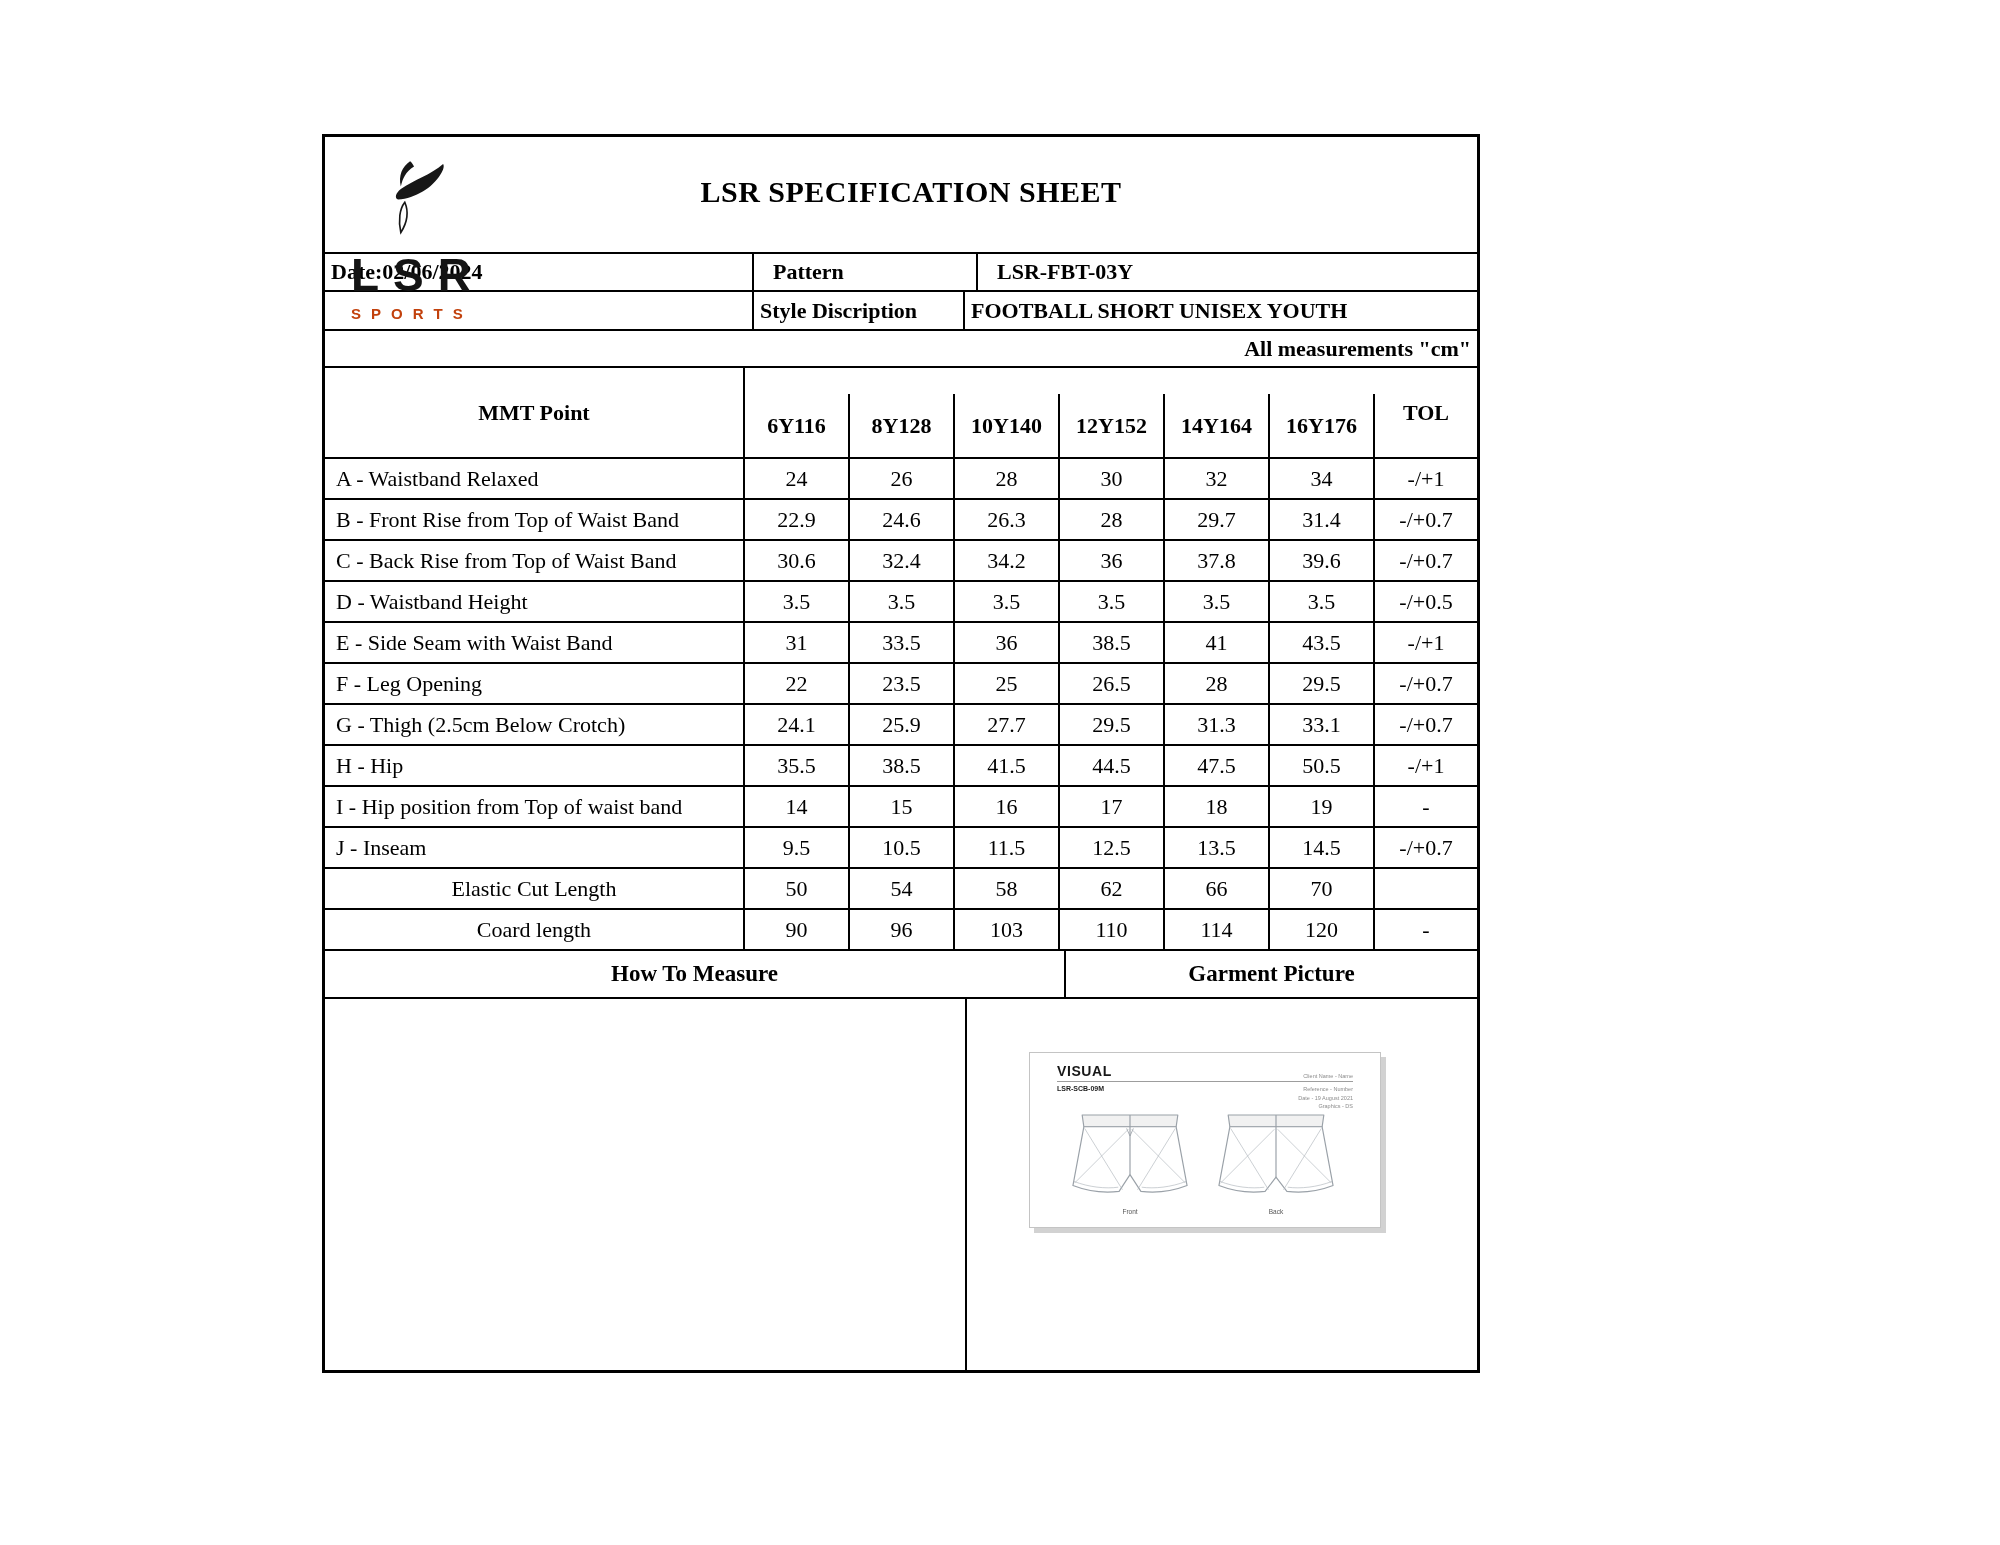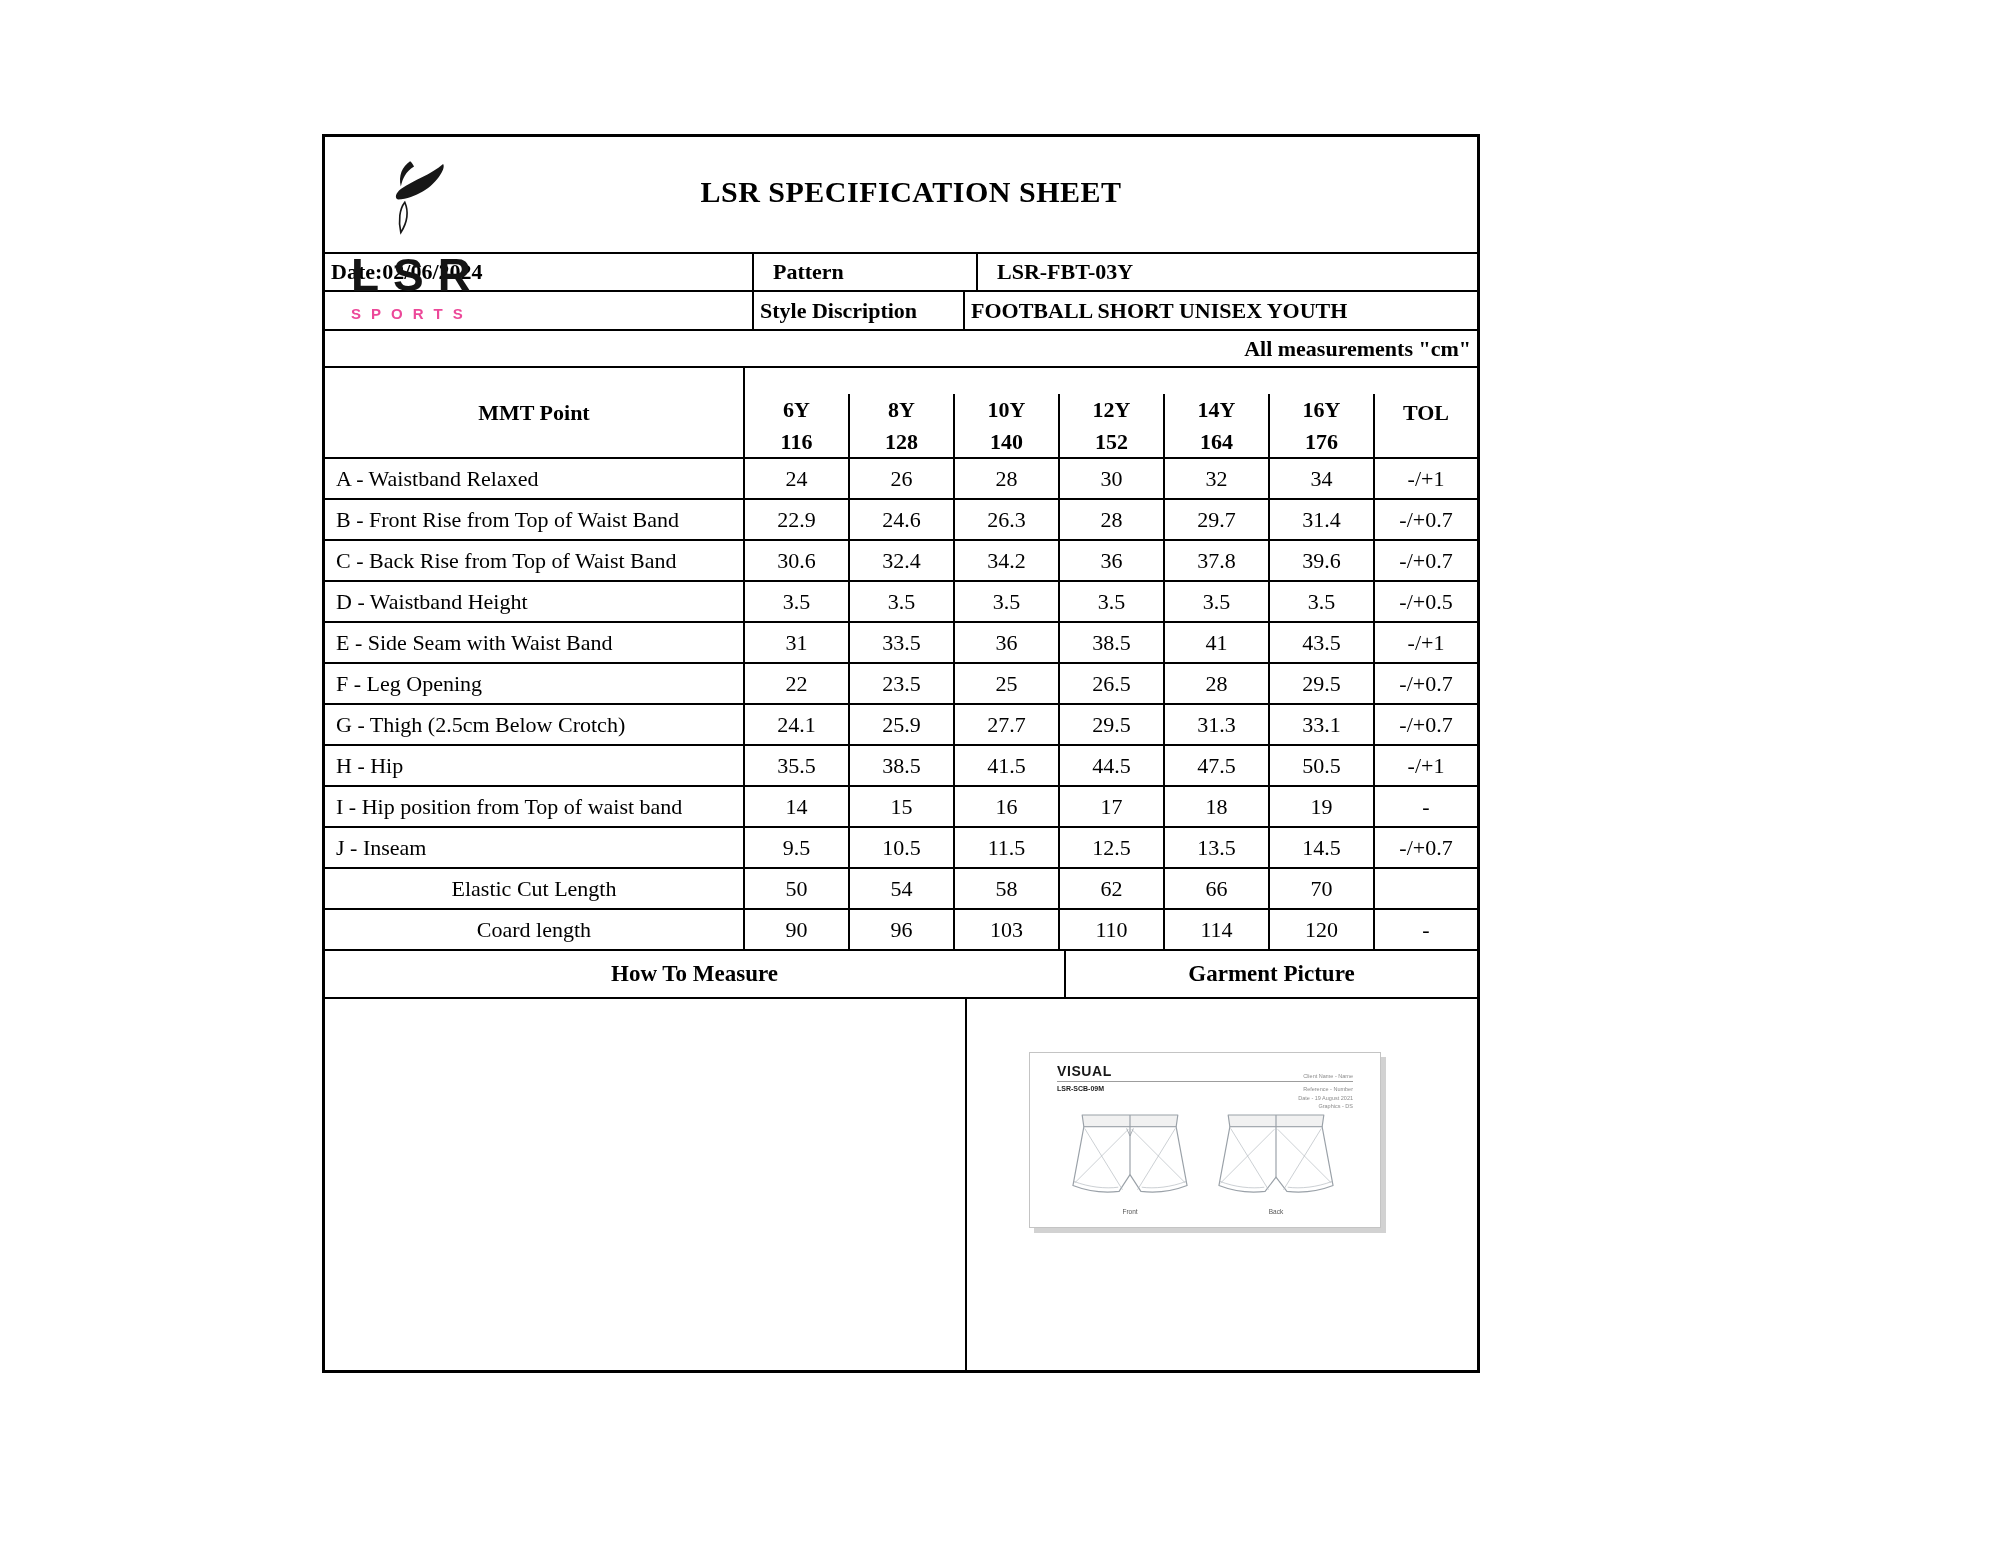--- a/index.html
+++ b/index.html
@@ -10,42 +10,42 @@
   .doc { position:absolute; left:322px; top:134px; width:1158px; height:1239px;
          border:3px solid #000; display:flex; flex-direction:column; background:#fff; }
 
   
   .hdr-row { position:relative; height:117px; border-bottom:2px solid #000; flex:none; }
   .logo { position:absolute; left:26px; top:12px; display:flex; align-items:center; gap:10px;
           font-family:"Liberation Sans", sans-serif;flex-direction:column; }
   .logo-mark { width:66px; height:92px; }
   .logo-text { display:flex; flex-direction:column; }
   .logo-brand { font-size:46px; font-weight:bold; letter-spacing:14px; color:#141414; line-height:1.05; }
-  .logo-sub { font-size:15px; font-weight:bold; letter-spacing:10px; color:#ec4899; margin-top:6px; }
+  .logo-sub { font-size:15px; font-weight:bold; letter-spacing:10px; color:#c2410c; margin-top:6px; }
   .doc-title { position:absolute; left:0; right:0; top:38px; text-align:center;
                font-size:30px; font-weight:bold; letter-spacing:0.5px;padding-left:20px; }
 
   
   .info-row { display:grid; grid-template-columns:429px 211px 1fr; flex:none; }
   .row-date { height:38px; border-bottom:2px solid #000;gap:13px; }
   .row-style { height:39px; border-bottom:2px solid #000; }
   .info-cell { display:flex; align-items:center; padding-left:6px; font-size:22px; font-weight:bold;
                border-right:2px solid #000; overflow:hidden; white-space:nowrap; }
   .info-cell:last-child { border-right:none; }
   .row-units { height:37px; border-bottom:2px solid #000; display:flex; align-items:center;
                justify-content:flex-end; padding-right:6px; font-size:22px; font-weight:bold; flex:none; }
 
   
   .tgrid { display:grid; grid-template-columns:420px repeat(6,1fr) 102px; flex:none; }
   .mmt-head { height:91px; border-bottom:2px solid #000; }
   .cell { border-right:2px solid #000; display:flex; align-items:center; justify-content:center;
           font-size:22px; overflow:hidden; }
   .cell:last-child { border-right:none; }
   .head-cell { font-weight:bold; }
-  .size-cell { flex-direction:column; line-height:1.45;margin-top:26px; }
+  .size-cell { flex-direction:row; line-height:1.45;margin-top:26px; }
   .trow { height:41px; border-bottom:2px solid #000; }
   .label-cell { justify-content:flex-start; padding-left:11px; white-space:nowrap; }
   .label-center { justify-content:center; padding-left:0; }
 
   
   .sec-row { display:grid; grid-template-columns:741px 1fr; height:48px; border-bottom:2px solid #000; flex:none; }
   .sec-cell { display:flex; align-items:center; justify-content:center; font-size:23px; font-weight:bold;
               border-right:2px solid #000; }
   .sec-cell:last-child { border-right:none; }
   .content-row { display:grid; grid-template-columns:642px 1fr; flex:1; min-height:0; }

